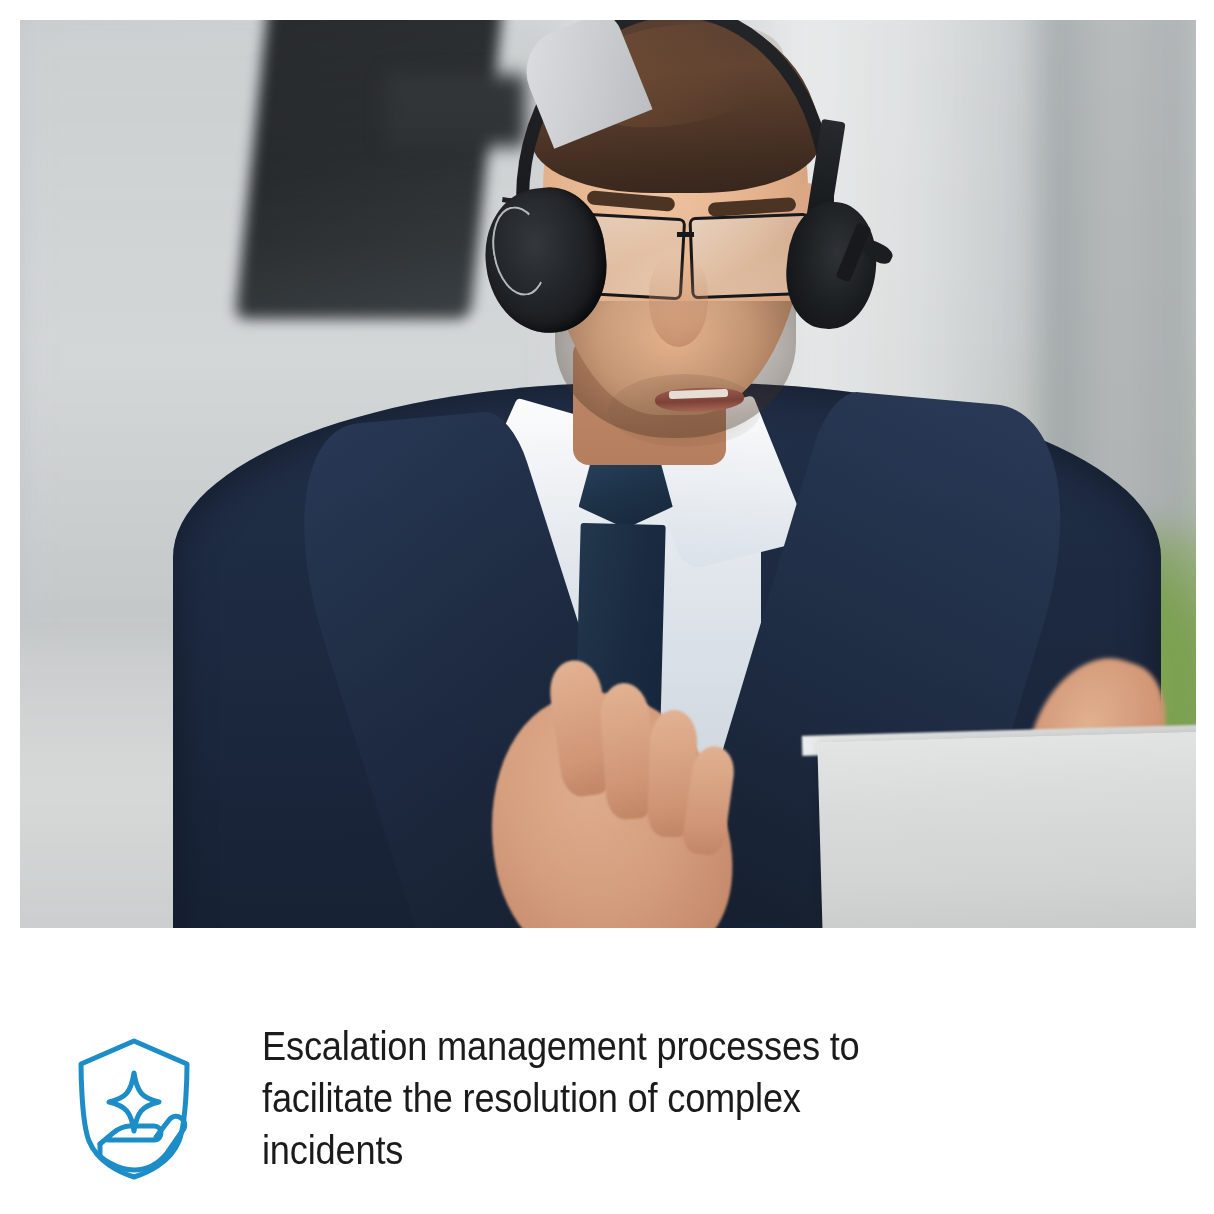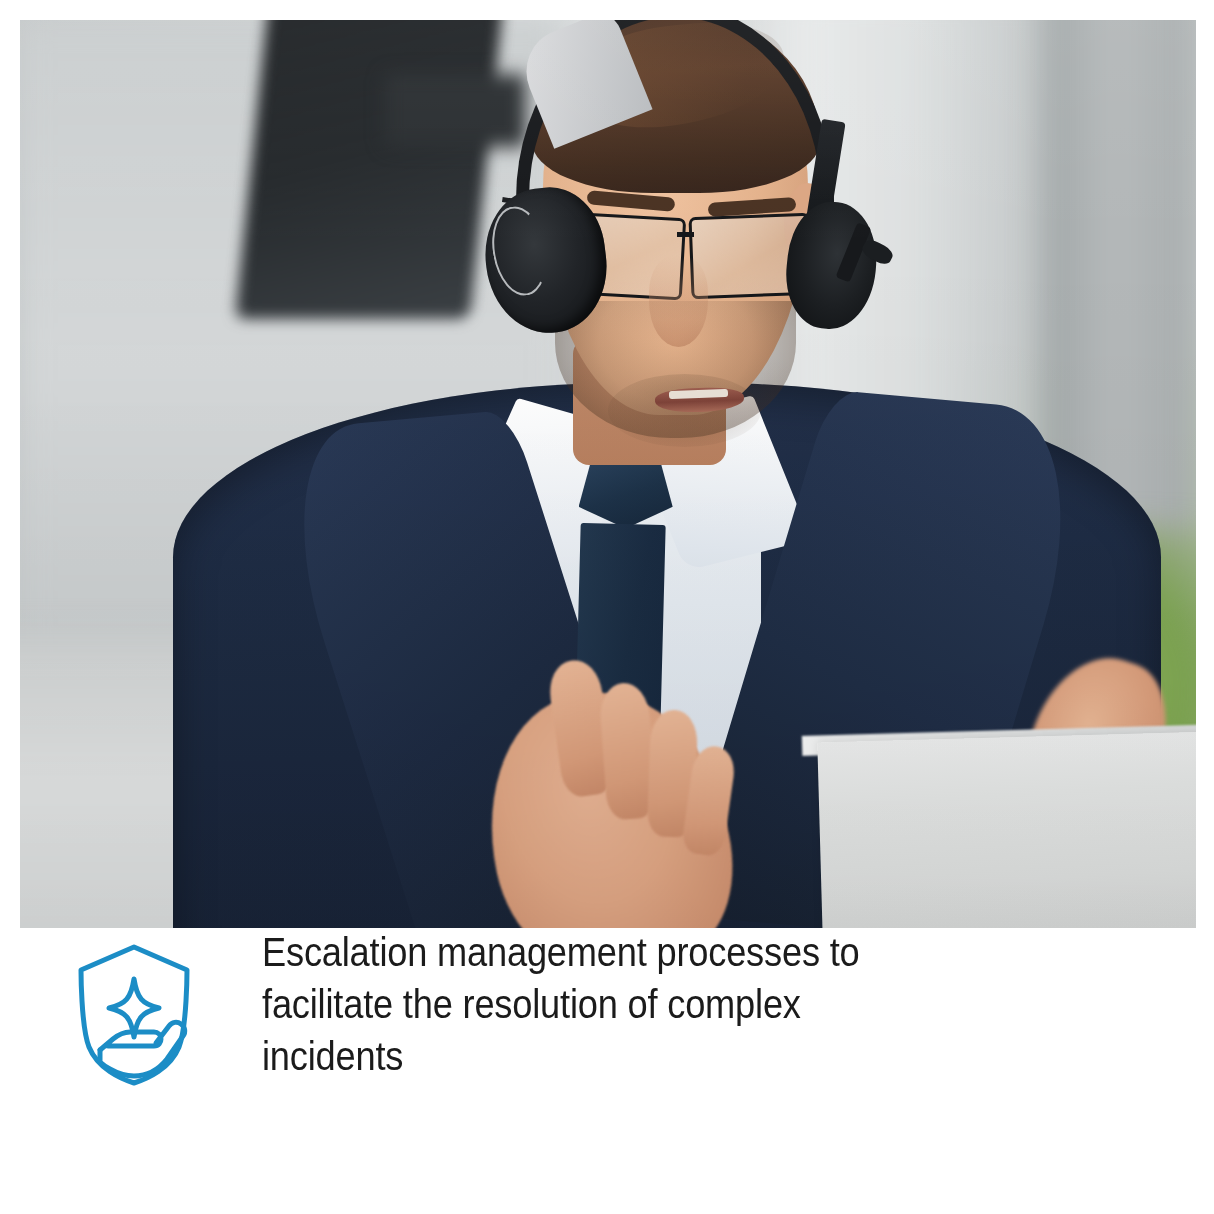--- a/index.html
+++ b/index.html
@@ -447,21 +447,21 @@
     position: absolute;
     inset: 0;
     pointer-events: none;
     background: linear-gradient(180deg, rgba(255,255,255,0.05) 0%, rgba(0,0,0,0.00) 25%, rgba(0,0,0,0.05) 100%);
   }
 
   
   .caption {
     position: absolute;
     left: 20px;
-    top: 906px;
+    top: 1000px;
     width: 1176px;
     height: 215px;
     display: flex;
     align-items: flex-start;
   }
   .caption-icon {
     flex: 0 0 auto;
     width: 130px;
     margin-left: 55px;
     margin-top: 37px;

